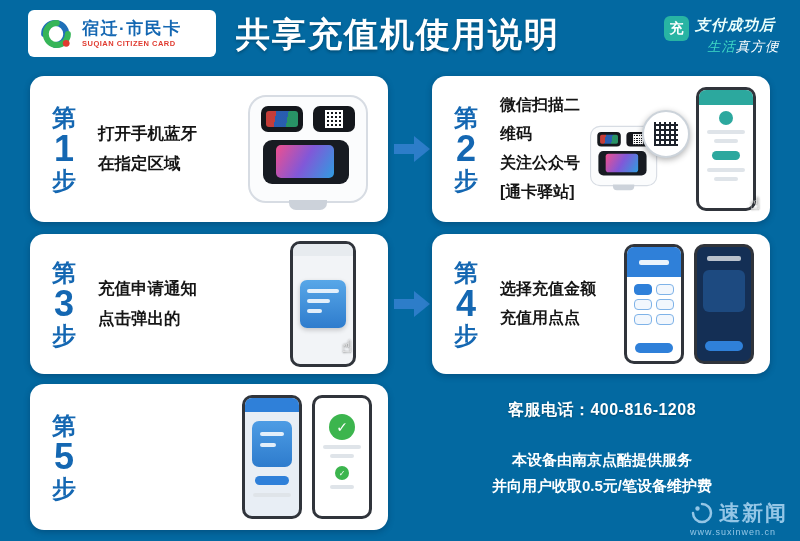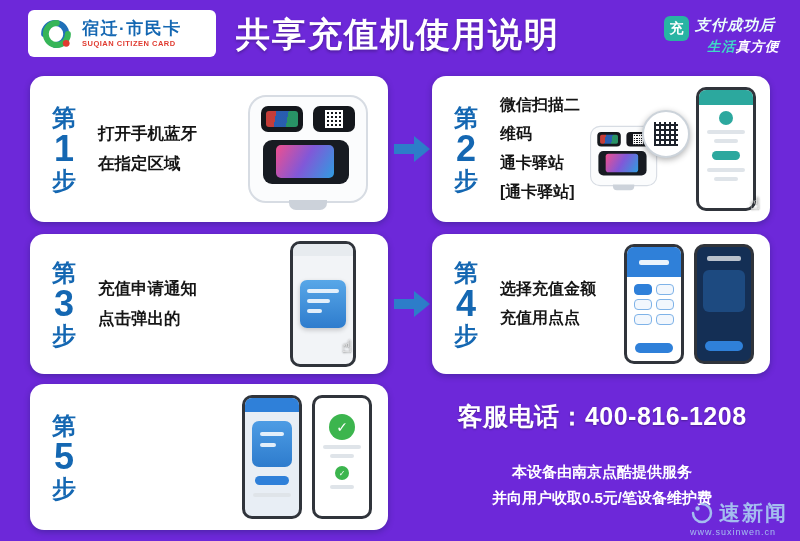--- a/index.html
+++ b/index.html
@@ -1,31 +1,31 @@
 <!DOCTYPE html>
 <html><head>
 <meta charset="utf-8">
 <style>
   html,body{margin:0;padding:0;}
   body{width:800px;height:541px;font-family:"Liberation Sans","DejaVu Sans",sans-serif;}
-  .poster{position:relative;width:800px;height:541px;background:#6d28d9;overflow:hidden;}
+  .poster{position:relative;width:800px;height:541px;background:#0369a1;overflow:hidden;}
 
   
   .logo-box{position:absolute;left:28px;top:10px;width:188px;height:47px;background:#fff;border-radius:6px;
     display:flex;align-items:center;gap:7px;padding:0 9px;box-sizing:border-box;}
   .logo-mark{width:38px;height:34px;flex:0 0 auto;}
   .logo-cn{color:#1467b2;font-size:17px;font-weight:800;letter-spacing:1.5px;line-height:1.2;}
   .logo-en{color:#e03a2f;font-size:7.5px;font-weight:700;letter-spacing:0.5px;}
   .title{position:absolute;left:236px;top:12px;margin:0;color:#fff;font-size:34px;font-weight:900;
     letter-spacing:2px;text-shadow:0 2px 3px rgba(0,0,0,.25);}
   .badge{position:absolute;left:664px;top:16px;display:flex;gap:6px;}
   .badge-icon{width:25px;height:25px;background:#28b4a3;border-radius:6px;color:#fff;font-size:14px;font-weight:800;
     display:flex;align-items:center;justify-content:center;flex:0 0 auto;}
   .badge-l1{color:#eafffb;font-size:15px;font-weight:800;font-style:italic;letter-spacing:1px;}
-  .badge-l2{font-size:13.5px;font-weight:700;font-style:italic;letter-spacing:1px;margin-left:12px;margin-top:3px;color:#fff;}
+  .badge-l2{font-size:13.5px;font-weight:400;font-style:italic;letter-spacing:1px;margin-left:12px;margin-top:3px;color:#fff;}
   .badge-l2 .teal{color:#3fd9c6;}
 
   
   .card{position:absolute;background:#fff;border-radius:14px;display:flex;align-items:center;box-sizing:border-box;
     padding:0 12px;box-shadow:0 2px 6px rgba(0,25,55,.3);}
   .card1{left:30px;top:76px;width:358px;height:146px;}
   .card2{left:432px;top:76px;width:338px;height:146px;}
   .card3{left:30px;top:234px;width:358px;height:140px;}
   .card4{left:432px;top:234px;width:338px;height:140px;}
   .card5{left:30px;top:384px;width:358px;height:146px;}
@@ -118,21 +118,21 @@
   .p5a-card b{position:absolute;left:8px;right:8px;top:11px;height:4px;background:rgba(255,255,255,.85);border-radius:2px;display:block;}
   .p5a-card b+b{top:22px;right:16px;}
   .p5a-btn{width:34px;height:9px;background:#2f80d9;border-radius:5px;margin:8px auto;}
   .check-big{width:26px;height:26px;border-radius:50%;background:#3cb54e;color:#fff;font-size:14px;font-weight:800;
     display:flex;align-items:center;justify-content:center;margin:16px auto 4px;font-style:normal;}
   .check-small{width:14px;height:14px;border-radius:50%;background:#3cb54e;color:#fff;font-size:8px;
     display:flex;align-items:center;justify-content:center;margin:8px auto 0;font-style:normal;}
 
   
   .footer{position:absolute;left:432px;top:400px;width:340px;color:#fff;text-align:center;}
-  .phone-line{font-size:25px;font-weight:800;letter-spacing:.5px;text-shadow:0 1px 2px rgba(0,0,0,.3);}
+  .phone-line{font-size:16px;font-weight:800;letter-spacing:.5px;text-shadow:0 1px 2px rgba(0,0,0,.3);}
   .provider{margin-top:26px;font-size:15px;font-weight:700;line-height:1.75;}
   .watermark{position:absolute;right:12px;bottom:4px;color:#aed7f3;opacity:.85;display:flex;flex-direction:column;align-items:flex-start;}
   .wm-row{display:flex;align-items:center;gap:5px;}
   .wm-icon{width:24px;height:24px;}
   .wm-name{font-size:21px;font-weight:800;letter-spacing:2px;}
   .wm-url{font-size:9px;letter-spacing:1px;}
 </style>
 </head>
 <body>
 
@@ -194,21 +194,21 @@
   </div>
 
   <section class="card card2">
     <div class="step">
       <span class="s-fix">第</span>
       <b class="s-num">2</b>
       <span class="s-fix">步</span>
     </div>
     <div class="lines">
       <div>微信扫描二维码</div>
-      <div>通卡驿站</div>
+      <div>关注公众号</div>
       <div>[通卡驿站]</div>
     </div>
     <div class="art2">
       <div class="machine">
         <i class="m-scr1">
             <b></b>
           </i>
         <i class="m-scr2">
             <b></b>
           </i>

